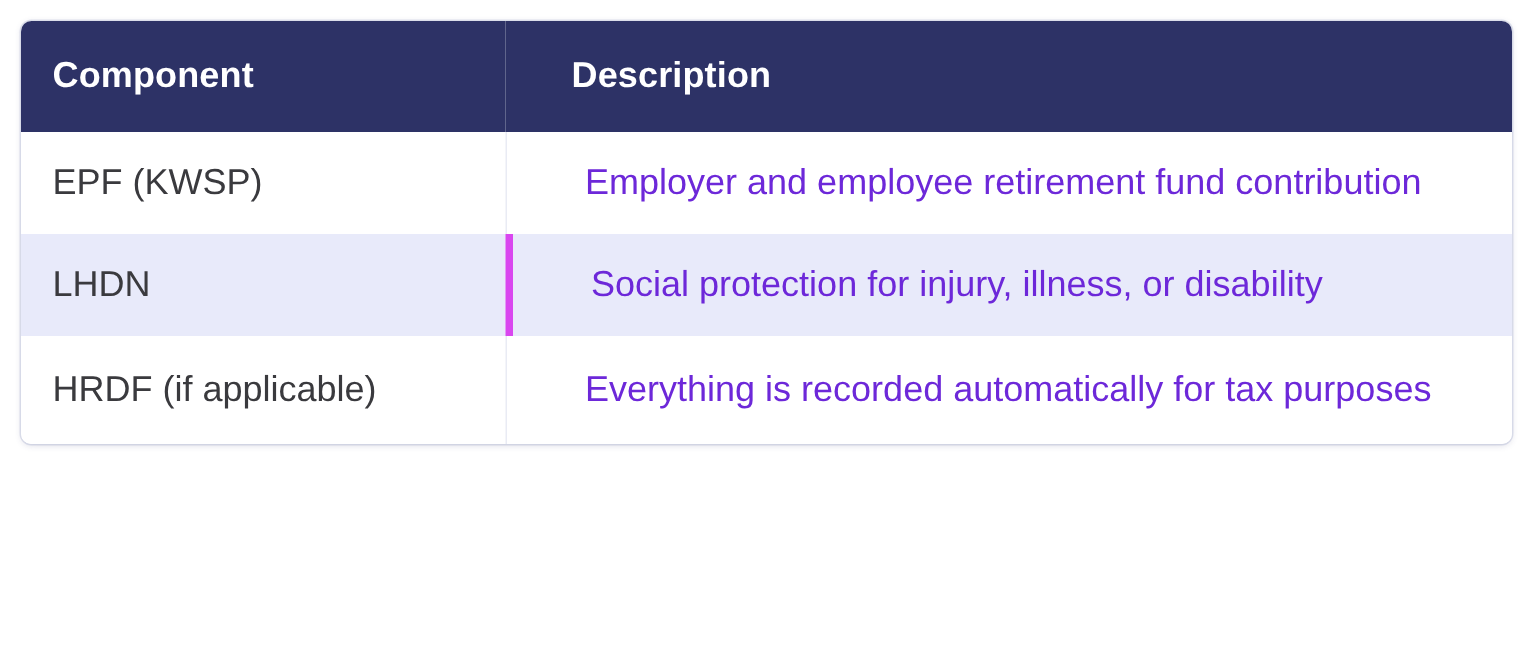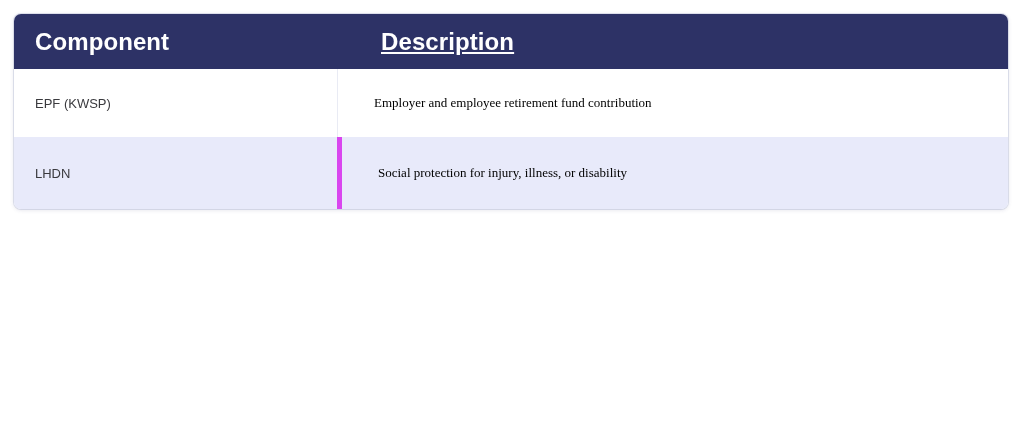--- a/index.html
+++ b/index.html
@@ -37,46 +37,44 @@
 
   .data-table col.col-component { width: 323px; }
   .data-table col.col-description { width: 671px; }
 
   thead th {
     background: #2d3266;
     color: #ffffff;
     font-size: 24px;
     font-weight: bold;
     text-align: left;
-    height: 55px;
+    height: 74px;
     padding: 0 0 0 21px;
     vertical-align: middle;
     letter-spacing: 0.1px;
   }
 
   thead th.th-description {
     padding-left: 44px;
-    text-decoration: underline;
   }
 
   tbody td {
     height: 68px;
-    font-size: 13px;
+    font-size: 24px;
     font-weight: normal;
     color: #3a3a3e;
     vertical-align: middle;
     padding: 0 0 0 21px;
     background: #ffffff;
   }
 
   tbody td.cell-description {
-    padding-left: 36px;
-    color: #000000;
+    padding-left: 52px;
+    color: #6d28d9;
     border-left: 1px solid #e9ebf4;
-    font-family: Liberation Serif, serif;
   }
 
   tbody tr.alt td {
     background: #e8eafa;
   }
 
   tbody tr.alt td.cell-description {
     border-left: 5px solid #d946ef;
   }
 
@@ -101,15 +99,19 @@
     </thead>
     <tbody>
       <tr>
         <td class="cell-component">EPF (KWSP)</td>
         <td class="cell-description">Employer and employee retirement fund contribution</td>
       </tr>
       <tr class="alt">
         <td class="cell-component">LHDN</td>
         <td class="cell-description">Social protection for injury, illness, or disability</td>
       </tr>
+      <tr>
+        <td class="cell-component">HRDF (if applicable)</td>
+        <td class="cell-description">Everything is recorded automatically for tax purposes</td>
+      </tr>
     </tbody>
   </table>
 </div>
 
 </body></html>

